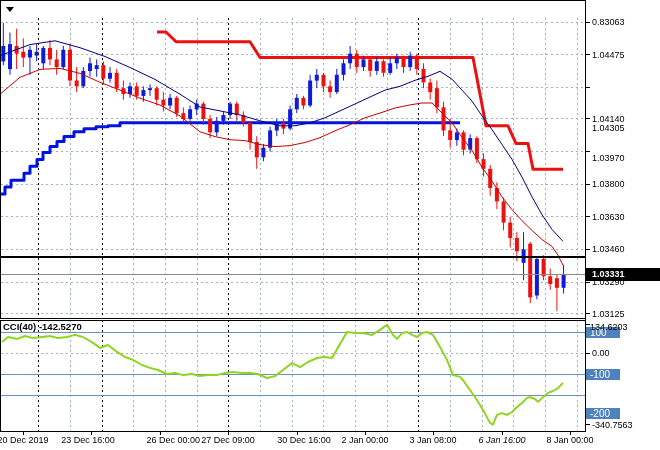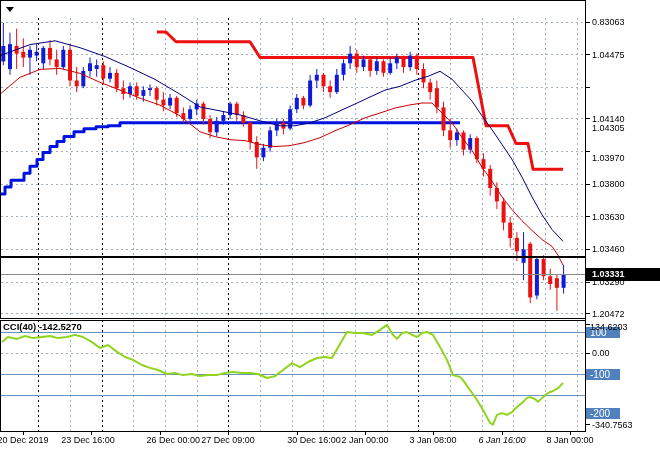--- a/index.html
+++ b/index.html
@@ -291,26 +291,26 @@
   <div class="badge-black" id="bid-badge" style="top: 268px;">1.03331</div>
 <div class="plbl" style="top: 17px;">0.83063</div>
     <div class="plbl" style="top: 50px;">1.04475</div>
     <div class="plbl" style="top: 82px; margin-top: 41px;">1.04305</div>
     <div class="plbl" style="top: 114px;">1.04140</div>
     <div class="plbl" style="top: 153px;">1.03970</div>
     <div class="plbl" style="top: 179px;">1.03800</div>
     <div class="plbl" style="top: 212px; text-align: center;">1.03630</div>
     <div class="plbl" style="top: 244px;">1.03460</div>
     <div class="plbl" style="top: 277px;">1.03290</div>
-    <div class="plbl" style="top: 309px;">1.20472</div>
+    <div class="plbl" style="top: 309px;">1.03125</div>
     <div class="tlbl" style="left: -17px;">20 Dec 2019</div>
     <div class="tlbl" style="left: 48px;">23 Dec 16:00</div>
     <div class="tlbl" style="left: 120px; text-align: right;">26 Dec 00:00</div>
     <div class="tlbl" style="left: 188px;">27 Dec 09:00</div>
-    <div class="tlbl" style="left: 274px;">30 Dec 16:00</div>
+    <div class="tlbl" style="left: 264px;">30 Dec 16:00</div>
     <div class="tlbl" style="left: 325px;">2 Jan 00:00</div>
     <div class="tlbl" style="left: 393px;">3 Jan 08:00</div>
     <div class="tlbl" style="left: 462px; font-style: italic;">6 Jan 16:00</div>
     <div class="tlbl" style="left: 530px;">8 Jan 00:00</div>
     <div class="badge-blue" style="top: 327px;">100</div>
     <div class="badge-blue" style="top: 369px;">-100</div>
     <div class="badge-blue" style="top: 390px; margin-top: 18px;">-200</div>
     <div class="plbl" style="top: 322px; left: 590px;">134.6203</div>
     <div class="plbl" style="top: 348px;">0.00</div>
     <div class="plbl" style="top: 420px;">-340.7563</div>

